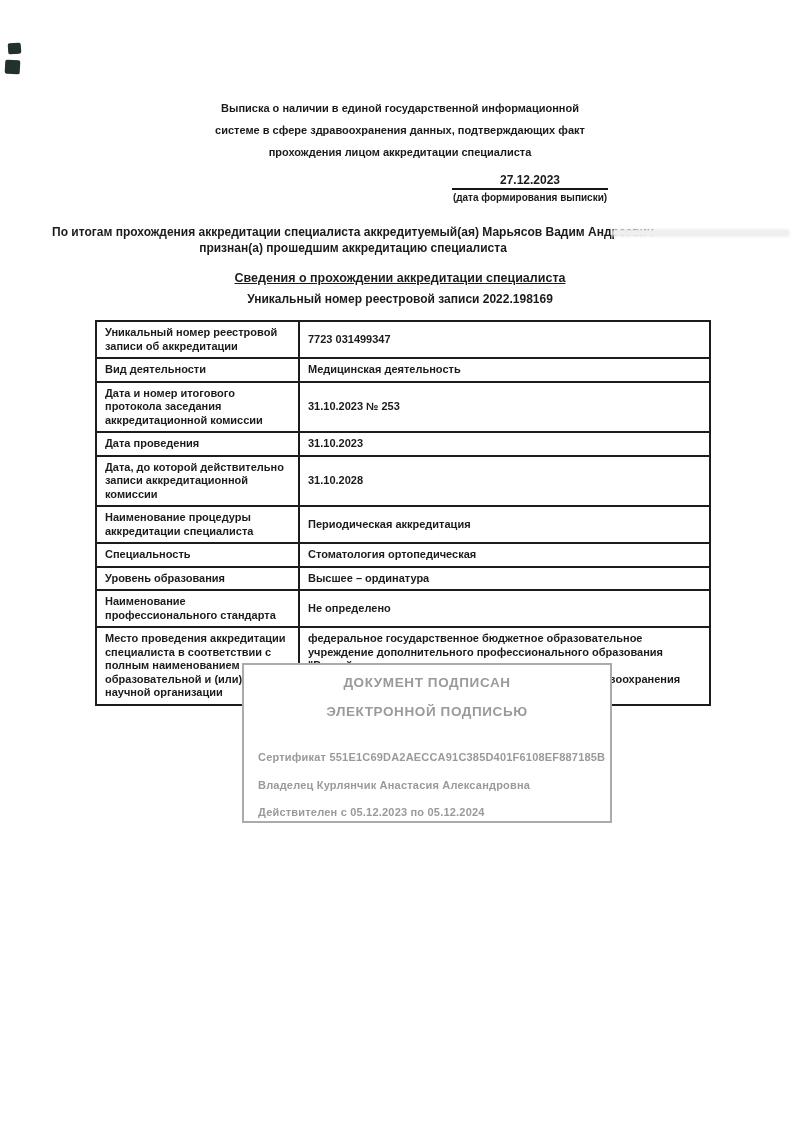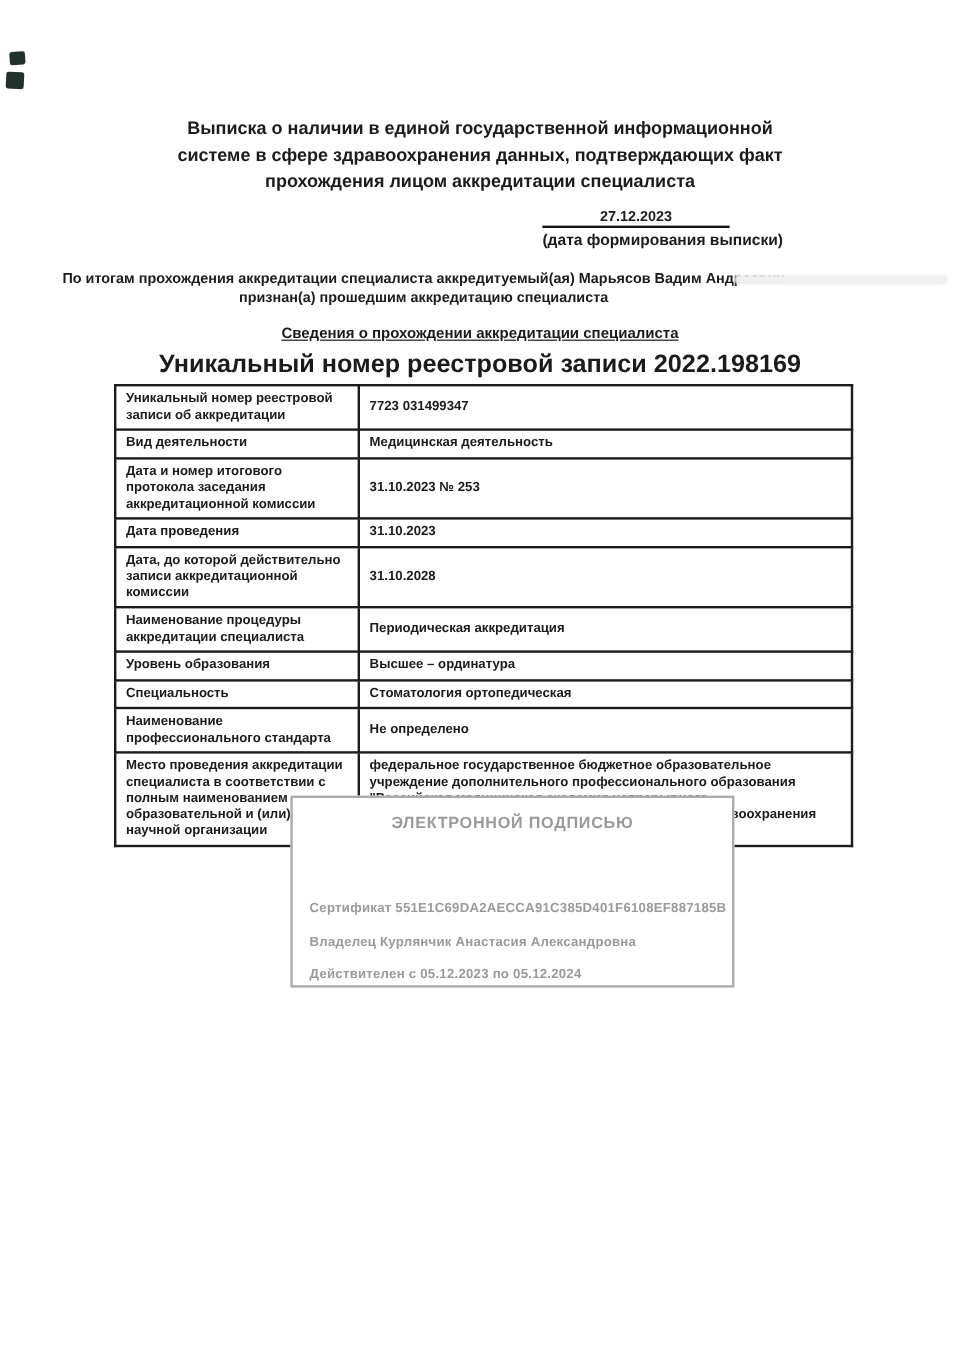--- a/index.html
+++ b/index.html
@@ -13,47 +13,47 @@
   }
   .page { position: absolute; inset: 0; background: #fff; }
 
   
   .artifact { position: absolute; background: #22322a; border-radius: 2px; }
   .artifact.a1 { left: 8px;  top: 43px; width: 13px; height: 11px; transform: rotate(-4deg); }
   .artifact.a2 { left: 5px;  top: 60px; width: 15px; height: 14px; transform: rotate(3deg); }
 
   .doc-title {
     position: absolute; top: 97px; left: 0; right: 0;
-    text-align: center; font-weight: bold; font-size: 15px; line-height: 22px;
+    text-align: center; font-weight: bold; font-size: 11px; line-height: 22px;
   }
 
   .date-block {
     position: absolute; top: 173px; left: 452px; width: 156px;
     text-align: center; font-weight: bold; font-size: 12px;
   }
   .date-value { display: block; padding-bottom: 1px; border-bottom: 2px solid #151515; }
-  .date-caption { display: block; padding-top: 2px; font-size: 13px; white-space: nowrap; }
+  .date-caption { display: block; padding-top: 2px; font-size: 10px; white-space: nowrap; }
 
   .result-par {
     position: absolute; top: 224px; left: 0; right: 94px;
     text-align: center; font-weight: bold; font-size: 12px; line-height: 16px;
   }
   .smudge {
     position: absolute; left: 612px; top: 229px; width: 178px; height: 8px;
     background: #efefef; border-radius: 4px; filter: blur(1px);
   }
 
   .section-heading {
     position: absolute; top: 271px; left: 0; right: 0;
     text-align: center; font-weight: bold; font-size: 12.5px;
     text-decoration: underline;
   }
   .registry-heading {
     position: absolute; top: 292px; left: 0; right: 0;
-    text-align: center; font-weight: bold; font-size: 21px;
+    text-align: center; font-weight: bold; font-size: 12px;
   }
 
   table.acc-table {
     position: absolute; left: 95px; top: 320px; width: 616px;
     border-collapse: collapse; table-layout: fixed;
   }
   table.acc-table td {
     border: 2px solid #1c1c1c;
     font-weight: bold; font-size: 11px; line-height: 13.5px;
     vertical-align: middle;
@@ -128,38 +128,39 @@
       </tr>
       <tr>
         <td class="cell-label">Дата, до которой действительно записи аккредитационной комиссии</td>
         <td class="cell-value">31.10.2028</td>
       </tr>
       <tr>
         <td class="cell-label">Наименование процедуры аккредитации специалиста</td>
         <td class="cell-value">Периодическая аккредитация</td>
       </tr>
       <tr>
+        <td class="cell-label">Специальность</td>
+        <td class="cell-value">Стоматология ортопедическая</td>
+      </tr>
+      <tr>
         <td class="cell-label">Уровень образования</td>
         <td class="cell-value">Высшее – ординатура</td>
-      </tr>
-      <tr>
-        <td class="cell-label">Специальность</td>
-        <td class="cell-value">Стоматология ортопедическая</td>
       </tr>
       <tr>
         <td class="cell-label">Наименование профессионального стандарта</td>
         <td class="cell-value">Не определено</td>
       </tr>
       <tr>
         <td class="cell-label">Место проведения аккредитации специалиста в соответствии с полным наименованием образовательной и (или) научной организации</td>
         <td class="cell-value">федеральное государственное бюджетное образовательное учреждение дополнительного профессионального образования "Российская медицинская академия непрерывного профессионального образования" Министерства здравоохранения Российской Федерации</td>
       </tr>
     </tbody>
   </table>
 
   <div class="stamp">
+    <div class="stamp-title t1">ДОКУМЕНТ ПОДПИСАН</div>
     <div class="stamp-title t2">ЭЛЕКТРОННОЙ ПОДПИСЬЮ</div>
     <div class="stamp-line cert">Сертификат 551E1C69DA2AECCA91C385D401F6108EF887185B</div>
     <div class="stamp-line owner">Владелец Курлянчик Анастасия Александровна</div>
     <div class="stamp-line valid">Действителен с 05.12.2023 по 05.12.2024</div>
   </div>
 
 </div>
 
 </body></html>

